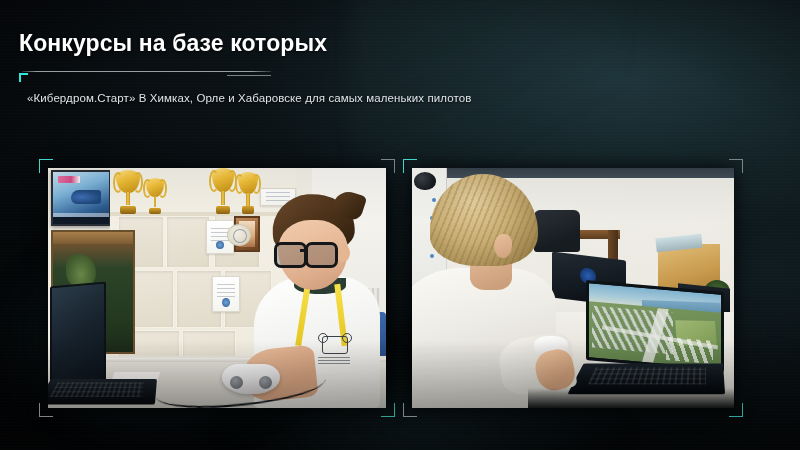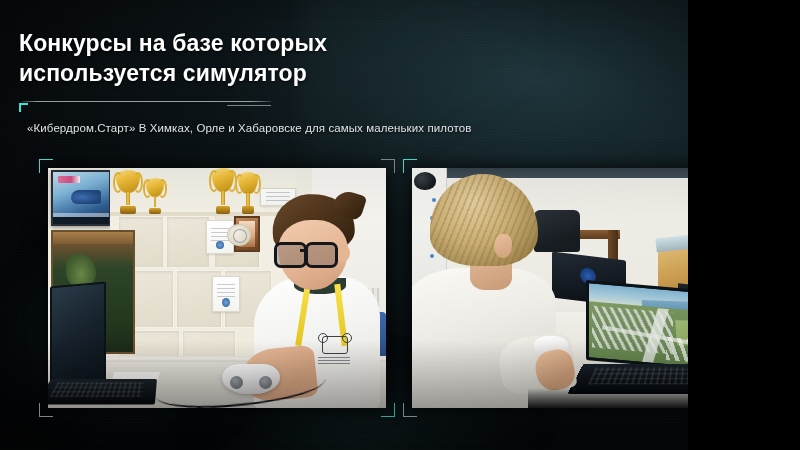--- a/index.html
+++ b/index.html
@@ -6,21 +6,21 @@
     margin: 0;
     padding: 0;
     background: #000;
   }
   body {
     font-family: "Liberation Sans", sans-serif;
   }
 
   .slide {
     position: relative;
-    width: 688px;
+    width: 800px;
     height: 450px;
     overflow: hidden;
     background: #050607;
   }
 
   
   .bg-base {
     position: absolute;
     inset: 0;
     background:
@@ -652,21 +652,20 @@
   <div class="bg-base"></div>
   <div class="bg-streak"></div>
   <div class="bg-glow-left"></div>
   <div class="bg-glow-bottom"></div>
   <div class="bg-scanlines"></div>
   <div class="bg-vignette"></div>
 
   <div class="header">
     <h1 class="title">
       <span class="ln">Конкурсы на базе которых</span>
-      <span class="ln">используется симулятор</span>
     </h1>
 
     <div class="divider-wrap">
       <div class="divider-line"></div>
       <div class="divider-seg"></div>
       <div class="divider-corner"></div>
     </div>
 
     <p class="subtitle">«Кибердром.Старт» В Химках, Орле и Хабаровске для самых маленьких пилотов</p>
   </div>

